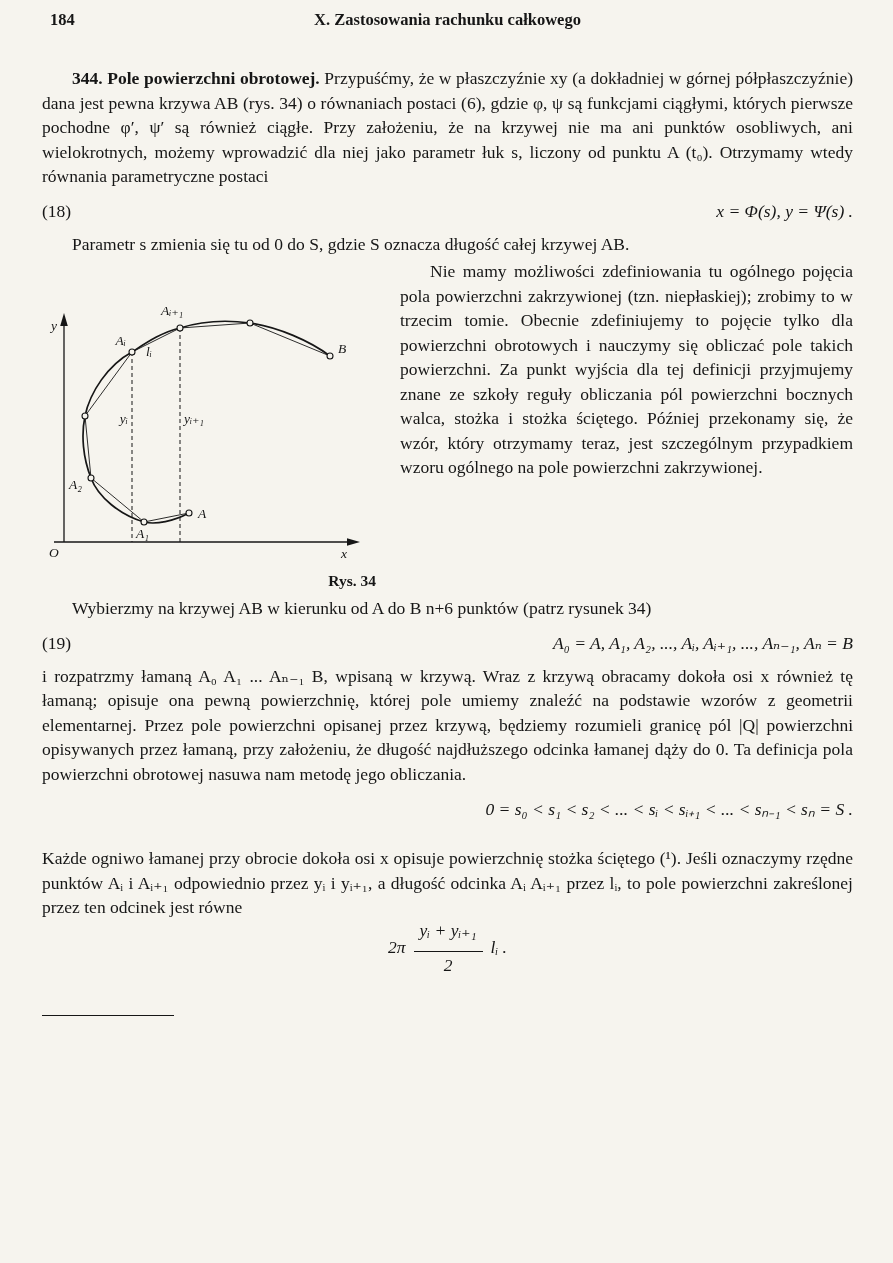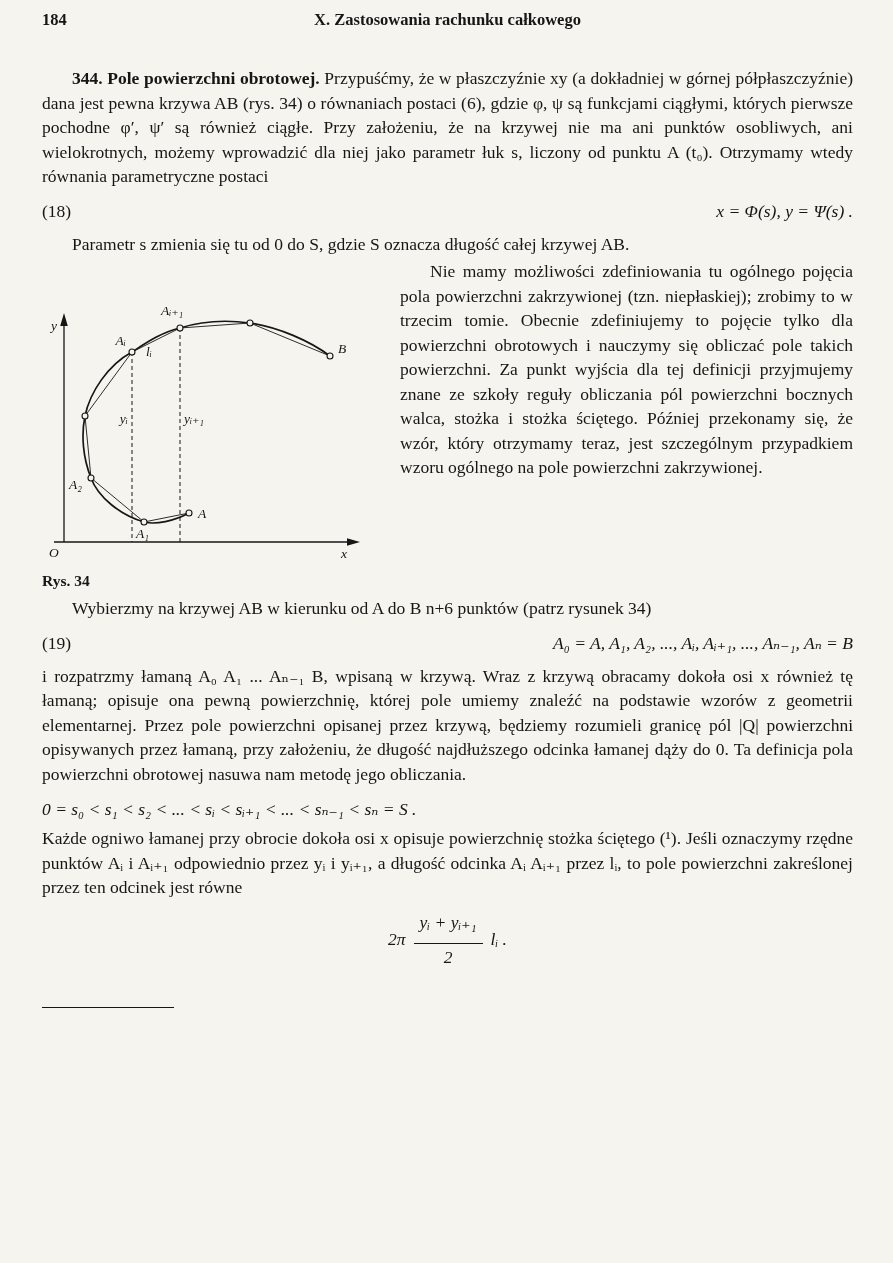--- a/index.html
+++ b/index.html
@@ -6,40 +6,40 @@
   html,body { width:893px; }
   body {
     height:1263px; overflow:hidden; position:relative;
     background:#f6f4ee; color:#161616;
     font-family:"Liberation Serif","DejaVu Serif","DejaVu Sans",serif;
     font-size:17.5px;
   }
   .page { padding:10px 40px 0 42px; }
 
   .running-header { position:relative; font-weight:bold; font-size:16.5px; margin-bottom:36px; }
-  .page-num { position:absolute; left:0; top:0; }
+  .page-num { position:absolute; left:8px; top:0; }
   .running-title { display:block; text-align:center; }
 
   .para { line-height:24.5px; text-align:justify; }
   .indent { text-indent:30px; }
 
   .eq-row { position:relative; text-align:right; line-height:26px; margin:9px 0 8px; }
   .eq-num { position:absolute; left:0; font-style:normal; }
   .eq-body { font-style:italic; }
 
   .fig-row { display:flex; margin-top:3px; }
   .figure { flex:0 0 334px; width:334px; padding-top:40px; margin-right:24px; }
-  .fig-caption { text-align:left; font-weight:bold; font-size:15.5px; margin-top:6px; }
+  .fig-caption { text-align:right; font-weight:bold; font-size:15.5px; margin-top:6px; }
   .fig-col { flex:1; }
   .fig-col .para { margin-bottom:1px; }
   .fig-label text { font-style:italic; font-size:13.5px; fill:#161616; font-family:"Liberation Serif","DejaVu Serif","DejaVu Sans",serif; }
 
-  .center-eq { text-align:left; font-style:italic; line-height:26px; margin:10px 0 4px; }
+  .center-eq { text-align:right; font-style:italic; line-height:26px; margin:10px 0 24px;font-family:Liberation Serif, serif; }
 
-  .formula { display:flex; justify-content:center; align-items:center; gap:8px; font-style:italic; margin:12px 0 20px; line-height:1.15; }
+  .formula { display:flex; justify-content:center; align-items:center; gap:8px; font-style:italic; margin:0 0 20px; line-height:1.15; }
   .frac { display:inline-flex; flex-direction:column; align-items:center; }
   .frac .num { padding:0 6px 11px; border-bottom:1.4px solid #161616; }
   .frac .den { padding-top:3px; }
 
   .footnote { margin-top:40px; font-size:15px; line-height:21px; }
   .footnote-rule { width:132px; border-top:1.7px solid #161616; margin-bottom:9px; }
   .footnote-text { text-align:justify; text-indent:26px; }
 </style>
 </head>
 <body>

